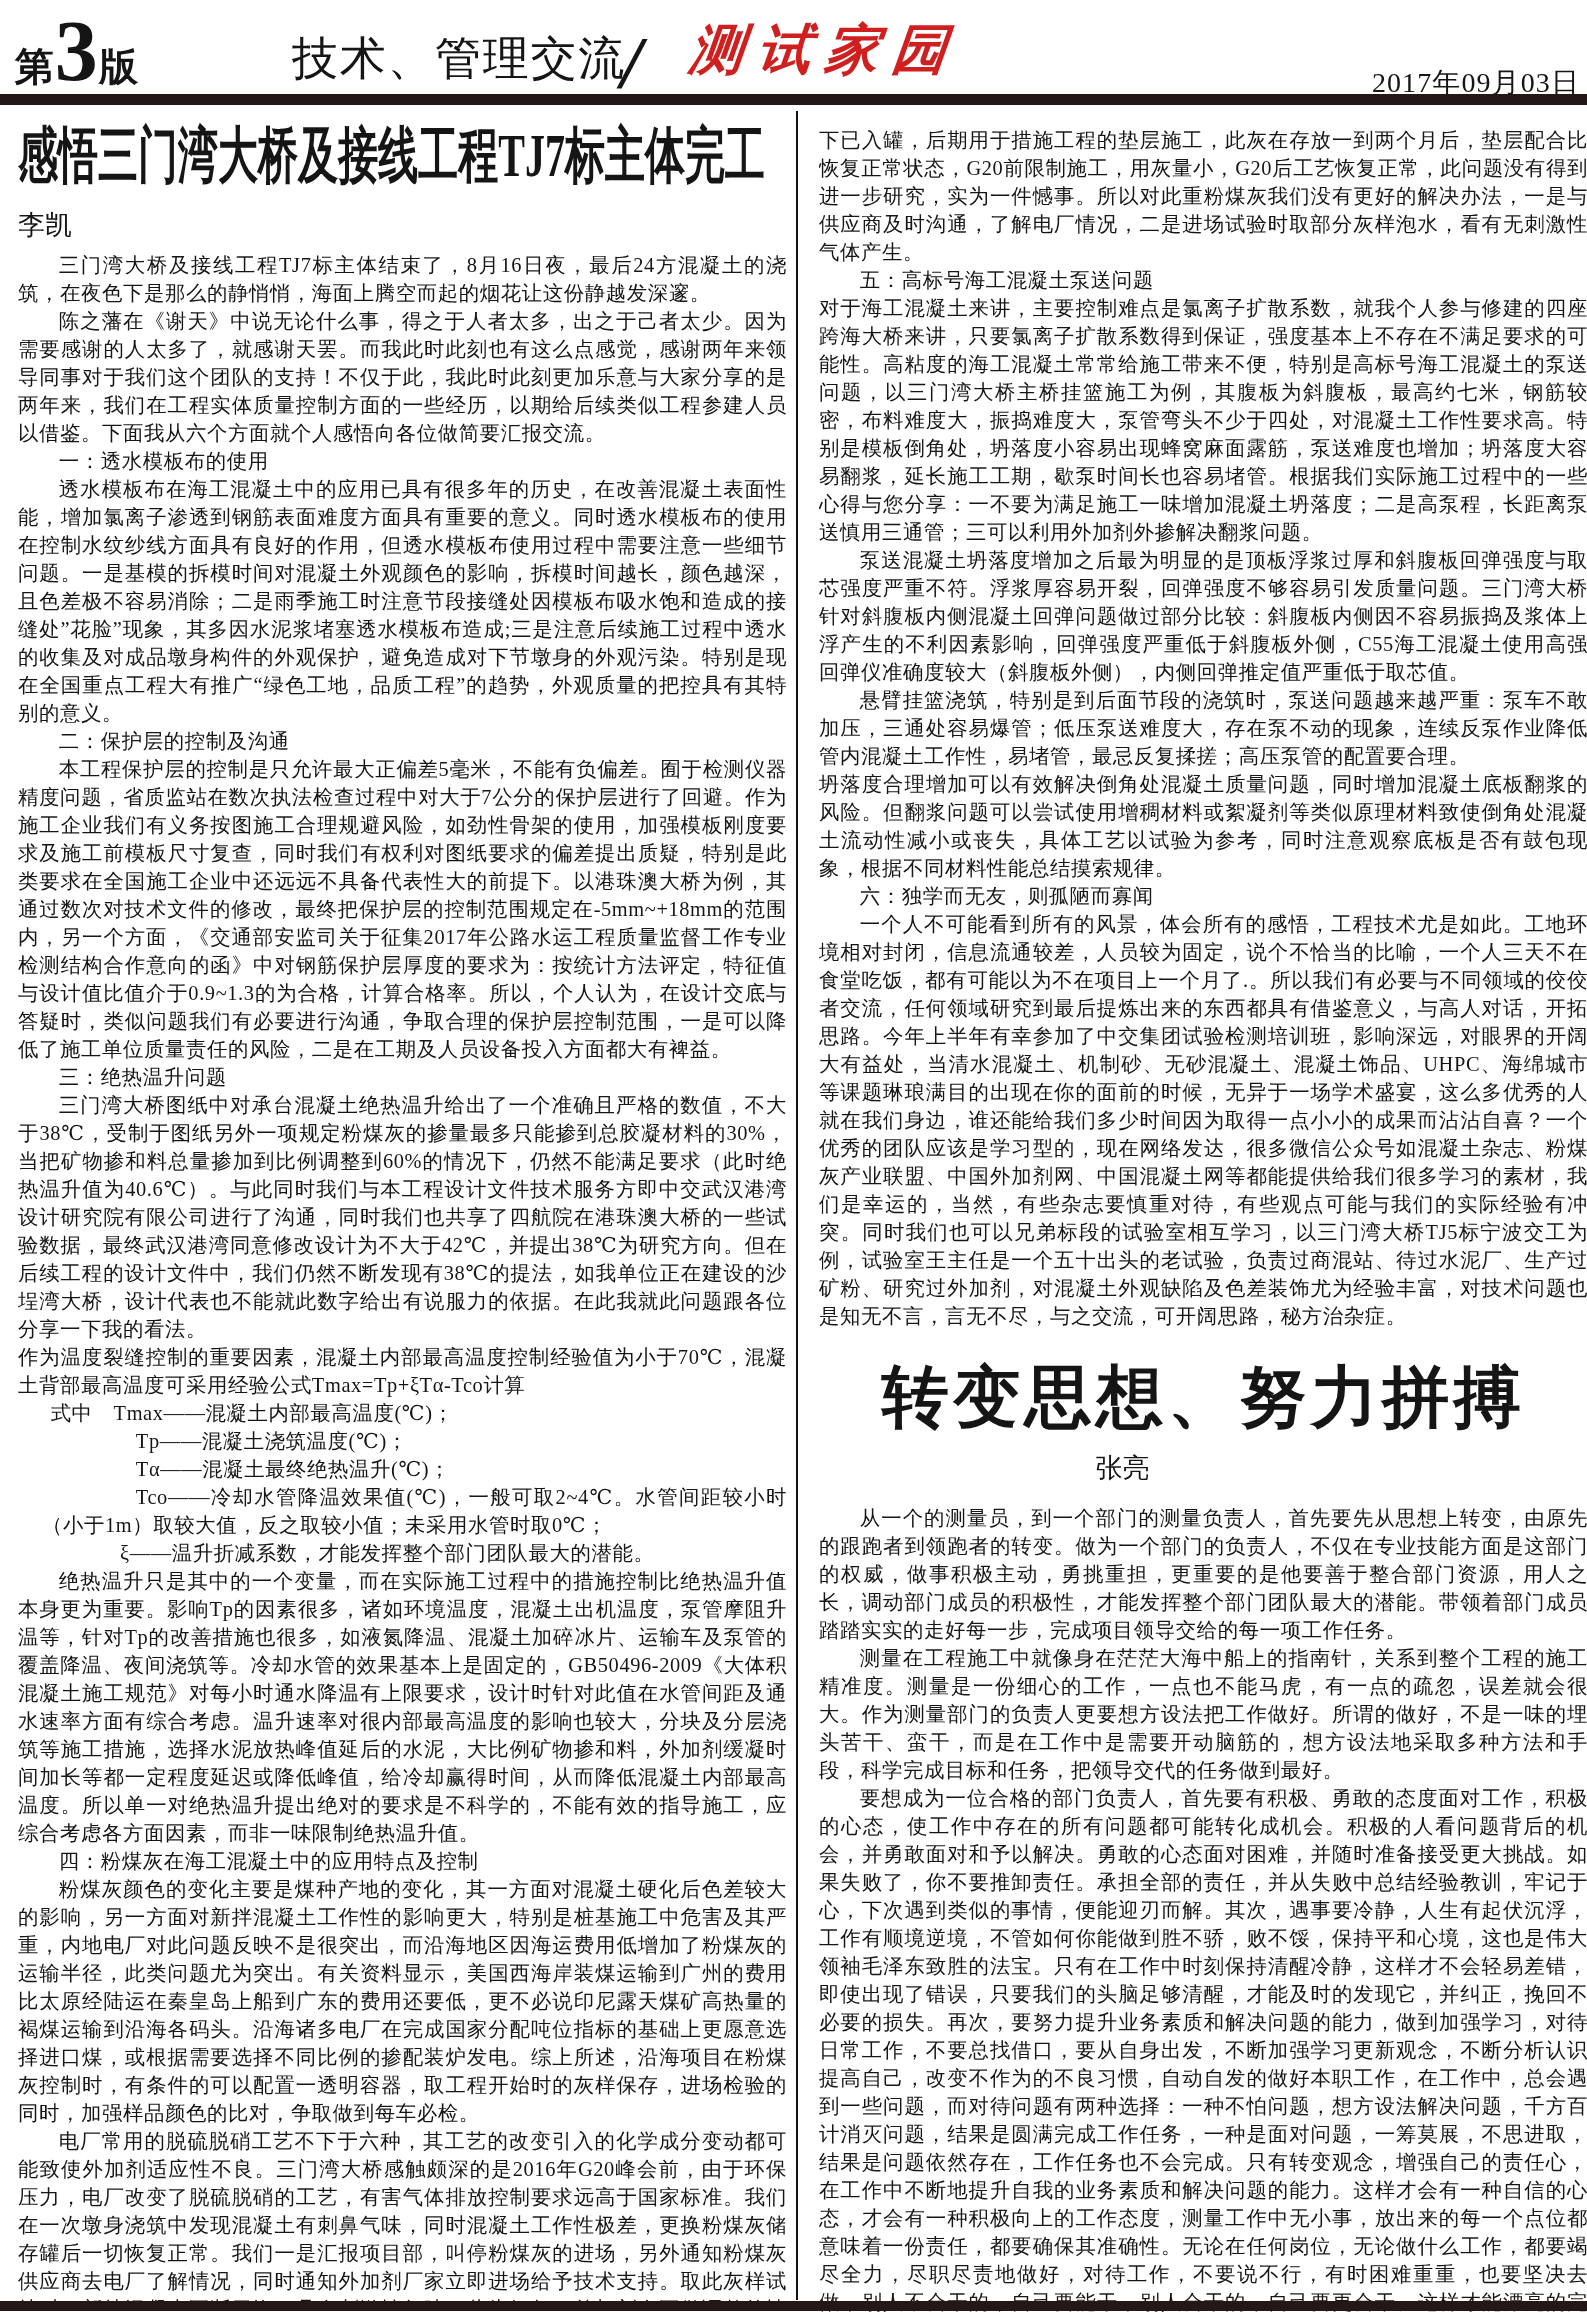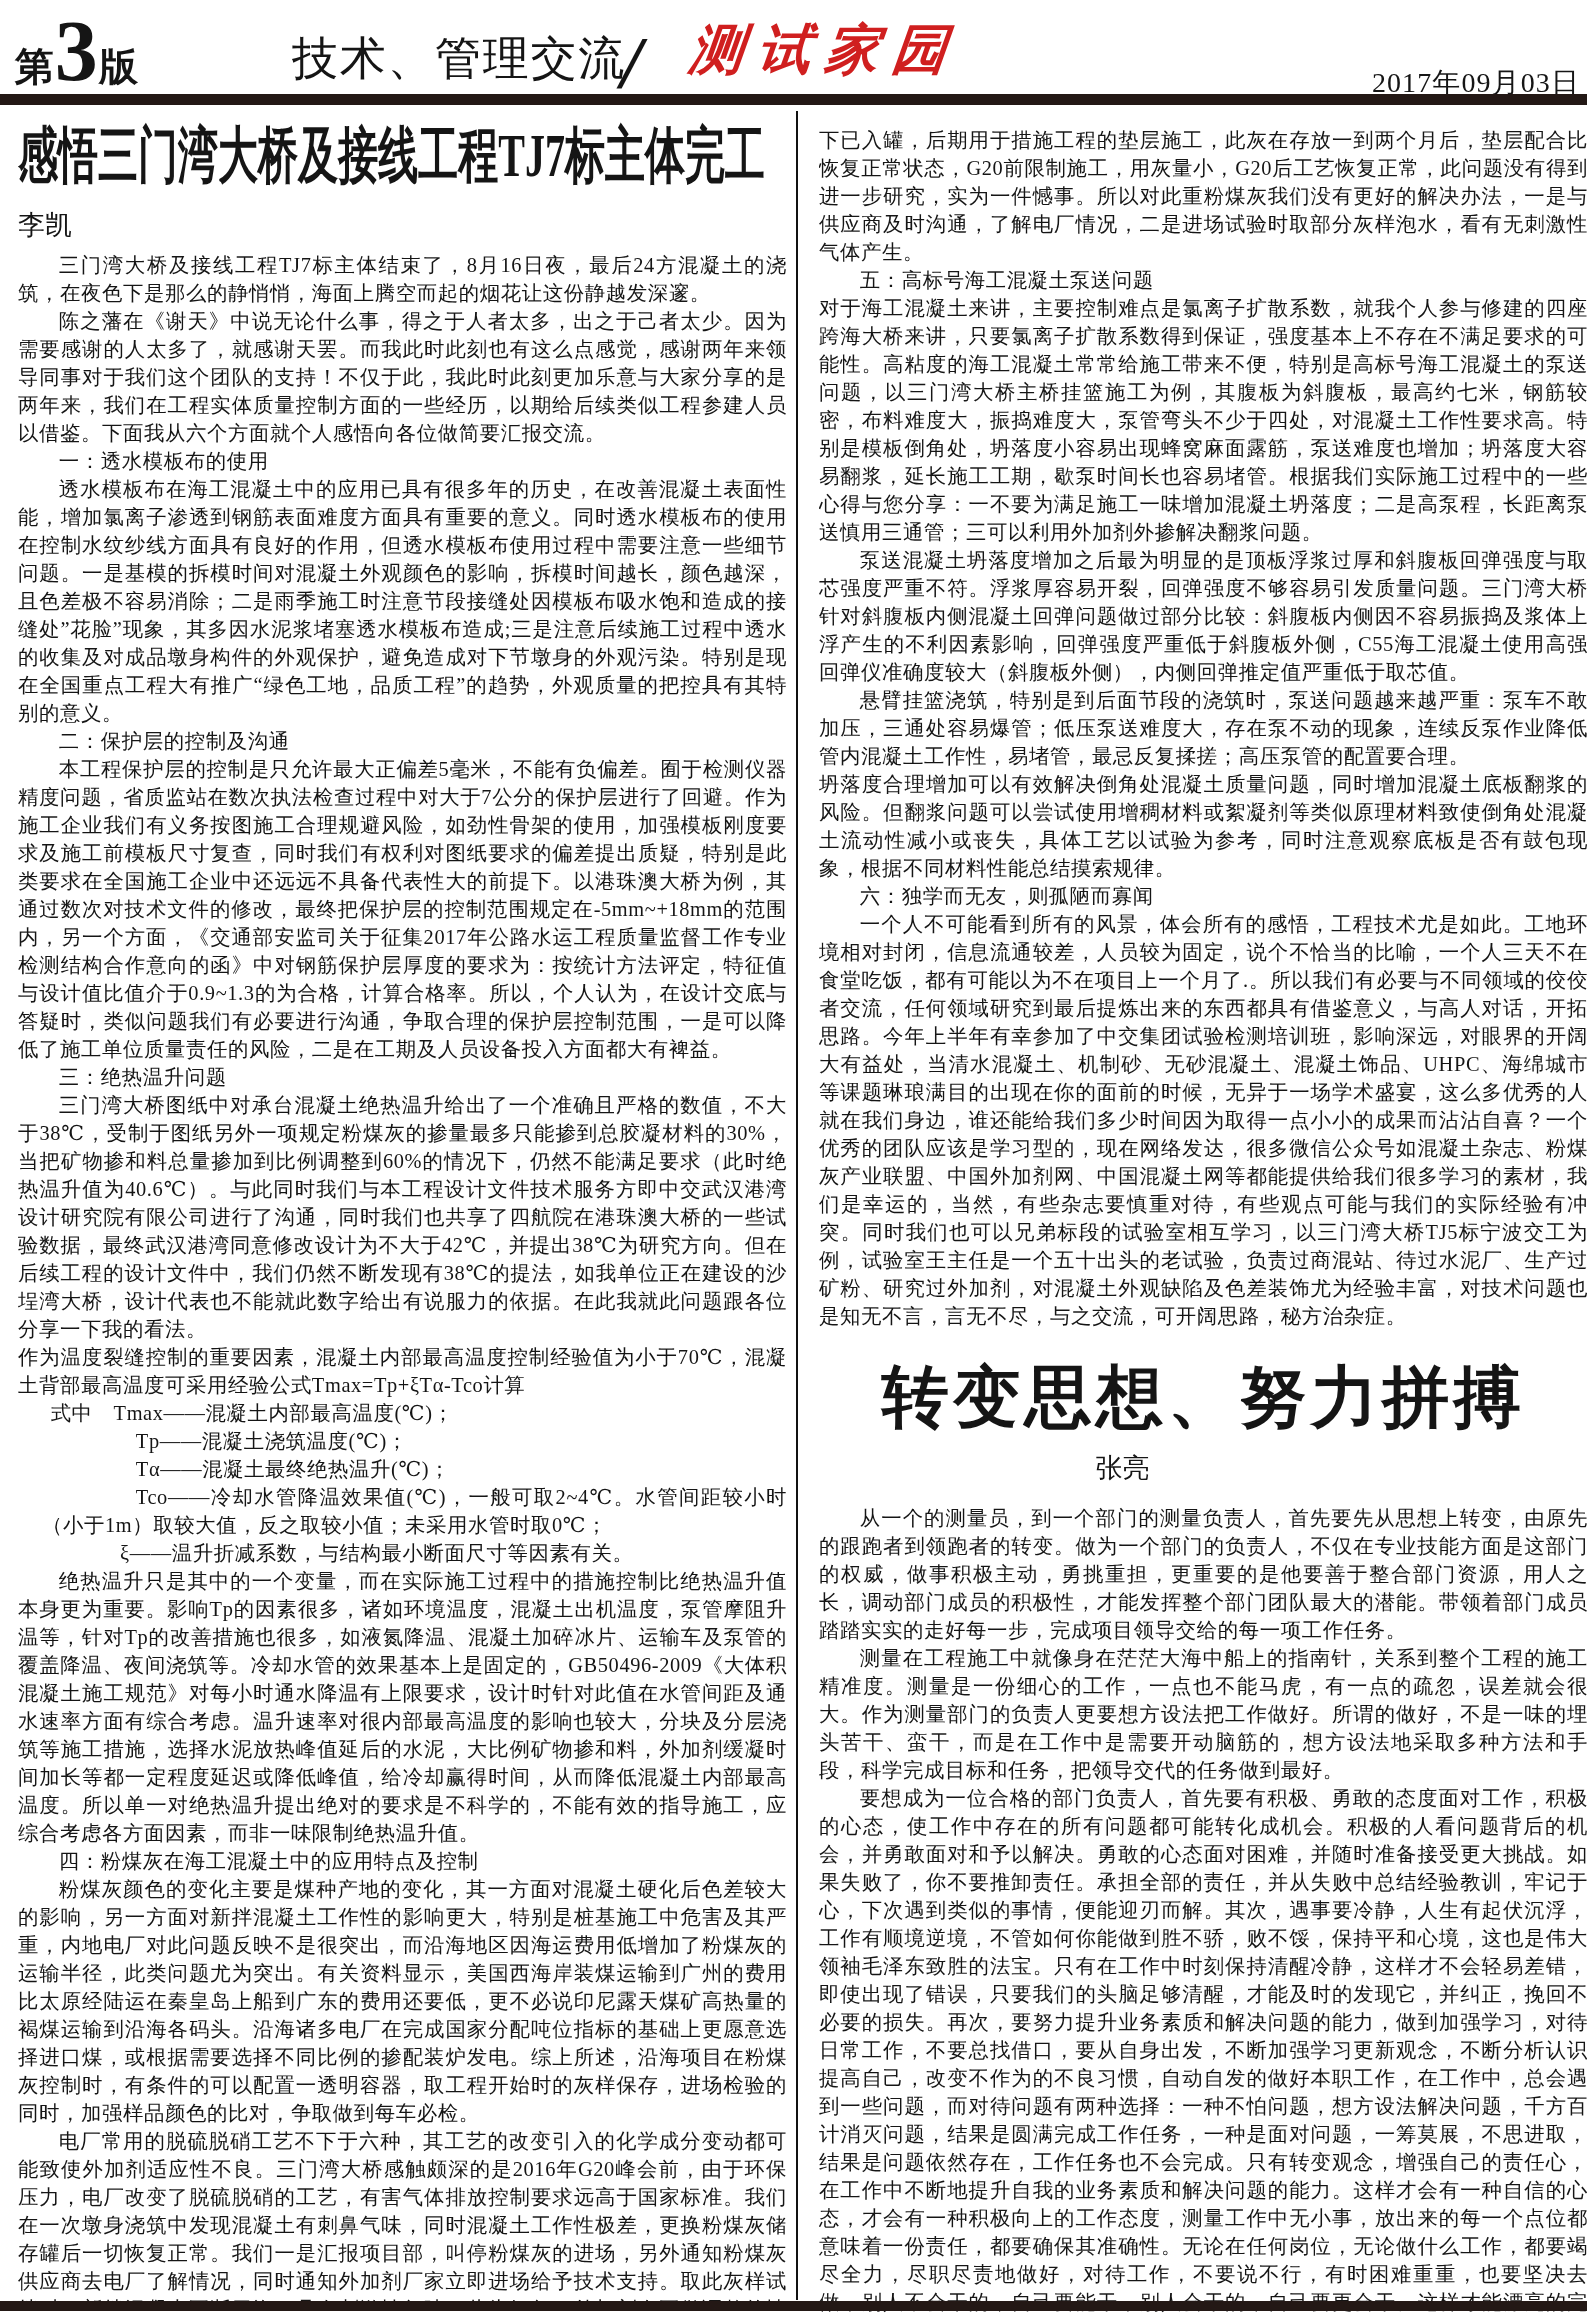--- a/index.html
+++ b/index.html
@@ -77,21 +77,21 @@
         <p class="para ind">透水模板布在海工混凝土中的应用已具有很多年的历史，在改善混凝土表面性能，增加氯离子渗透到钢筋表面难度方面具有重要的意义。同时透水模板布的使用在控制水纹纱线方面具有良好的作用，但透水模板布使用过程中需要注意一些细节问题。一是基模的拆模时间对混凝土外观颜色的影响，拆模时间越长，颜色越深，且色差极不容易消除；二是雨季施工时注意节段接缝处因模板布吸水饱和造成的接缝处”花脸”现象，其多因水泥浆堵塞透水模板布造成;三是注意后续施工过程中透水的收集及对成品墩身构件的外观保护，避免造成对下节墩身的外观污染。特别是现在全国重点工程大有推广“绿色工地，品质工程”的趋势，外观质量的把控具有其特别的意义。</p>
         <p class="para ind">二：保护层的控制及沟通</p>
         <p class="para ind">本工程保护层的控制是只允许最大正偏差5毫米，不能有负偏差。囿于检测仪器精度问题，省质监站在数次执法检查过程中对大于7公分的保护层进行了回避。作为施工企业我们有义务按图施工合理规避风险，如劲性骨架的使用，加强模板刚度要求及施工前模板尺寸复查，同时我们有权利对图纸要求的偏差提出质疑，特别是此类要求在全国施工企业中还远远不具备代表性大的前提下。以港珠澳大桥为例，其通过数次对技术文件的修改，最终把保护层的控制范围规定在-5mm~+18mm的范围内，另一个方面，《交通部安监司关于征集2017年公路水运工程质量监督工作专业检测结构合作意向的函》中对钢筋保护层厚度的要求为：按统计方法评定，特征值与设计值比值介于0.9~1.3的为合格，计算合格率。所以，个人认为，在设计交底与答疑时，类似问题我们有必要进行沟通，争取合理的保护层控制范围，一是可以降低了施工单位质量责任的风险，二是在工期及人员设备投入方面都大有裨益。</p>
         <p class="para ind">三：绝热温升问题</p>
         <p class="para ind">三门湾大桥图纸中对承台混凝土绝热温升给出了一个准确且严格的数值，不大于38℃，受制于图纸另外一项规定粉煤灰的掺量最多只能掺到总胶凝材料的30%，当把矿物掺和料总量掺加到比例调整到60%的情况下，仍然不能满足要求（此时绝热温升值为40.6℃）。与此同时我们与本工程设计文件技术服务方即中交武汉港湾设计研究院有限公司进行了沟通，同时我们也共享了四航院在港珠澳大桥的一些试验数据，最终武汉港湾同意修改设计为不大于42℃，并提出38℃为研究方向。但在后续工程的设计文件中，我们仍然不断发现有38℃的提法，如我单位正在建设的沙埕湾大桥，设计代表也不能就此数字给出有说服力的依据。在此我就此问题跟各位分享一下我的看法。</p>
         <p class="para">作为温度裂缝控制的重要因素，混凝土内部最高温度控制经验值为小于70℃，混凝土背部最高温度可采用经验公式Tmax=Tp+ξTα-Tco计算</p>
         <p class="para f-shizhong">式中　Tmax——混凝土内部最高温度(℃)；</p>
         <p class="para f-item">Tp——混凝土浇筑温度(℃)；</p>
         <p class="para f-item">Tα——混凝土最终绝热温升(℃)；</p>
         <p class="para f-item">Tco——冷却水管降温效果值(℃)，一般可取2~4℃。水管间距较小时（小于1m）取较大值，反之取较小值；未采用水管时取0℃；</p>
-        <p class="para f-item2">ξ——温升折减系数，与结构最小断面尺寸等因素有关。</p>
+        <p class="para f-item2">ξ——温升折减系数，才能发挥整个部门团队最大的潜能。</p>
         <p class="para ind">绝热温升只是其中的一个变量，而在实际施工过程中的措施控制比绝热温升值本身更为重要。影响Tp的因素很多，诸如环境温度，混凝土出机温度，泵管摩阻升温等，针对Tp的改善措施也很多，如液氮降温、混凝土加碎冰片、运输车及泵管的覆盖降温、夜间浇筑等。冷却水管的效果基本上是固定的，GB50496-2009《大体积混凝土施工规范》对每小时通水降温有上限要求，设计时针对此值在水管间距及通水速率方面有综合考虑。温升速率对很内部最高温度的影响也较大，分块及分层浇筑等施工措施，选择水泥放热峰值延后的水泥，大比例矿物掺和料，外加剂缓凝时间加长等都一定程度延迟或降低峰值，给冷却赢得时间，从而降低混凝土内部最高温度。所以单一对绝热温升提出绝对的要求是不科学的，不能有效的指导施工，应综合考虑各方面因素，而非一味限制绝热温升值。</p>
         <p class="para ind">四：粉煤灰在海工混凝土中的应用特点及控制</p>
         <p class="para ind">粉煤灰颜色的变化主要是煤种产地的变化，其一方面对混凝土硬化后色差较大的影响，另一方面对新拌混凝土工作性的影响更大，特别是桩基施工中危害及其严重，内地电厂对此问题反映不是很突出，而沿海地区因海运费用低增加了粉煤灰的运输半径，此类问题尤为突出。有关资料显示，美国西海岸装煤运输到广州的费用比太原经陆运在秦皇岛上船到广东的费用还要低，更不必说印尼露天煤矿高热量的褐煤运输到沿海各码头。沿海诸多电厂在完成国家分配吨位指标的基础上更愿意选择进口煤，或根据需要选择不同比例的掺配装炉发电。综上所述，沿海项目在粉煤灰控制时，有条件的可以配置一透明容器，取工程开始时的灰样保存，进场检验的同时，加强样品颜色的比对，争取做到每车必检。</p>
         <p class="para ind">电厂常用的脱硫脱硝工艺不下于六种，其工艺的改变引入的化学成分变动都可能致使外加剂适应性不良。三门湾大桥感触颇深的是2016年G20峰会前，由于环保压力，电厂改变了脱硫脱硝的工艺，有害气体排放控制要求远高于国家标准。我们在一次墩身浇筑中发现混凝土有刺鼻气味，同时混凝土工作性极差，更换粉煤灰储存罐后一切恢复正常。我们一是汇报项目部，叫停粉煤灰的进场，另外通知粉煤灰供应商去电厂了解情况，同时通知外加剂厂家立即进场给予技术支持。取此灰样试拌时，新拌混凝土不断冒泡，具有刺激性气味，此为氨气，外加剂在不做调整的情况下，达到设计要求坍落度单方混凝土需增加用水量30公斤，且扩展度较小，混凝土流速较慢，感官上讲混凝土发泡，粘聚性差。进场的100余吨粉煤灰在要求的物化指标合格的情况</p>
       </div>
   </div>
 
   <div id="col-right" class="col">
     <div>
         <p class="para">下已入罐，后期用于措施工程的垫层施工，此灰在存放一到两个月后，垫层配合比恢复正常状态，G20前限制施工，用灰量小，G20后工艺恢复正常，此问题没有得到进一步研究，实为一件憾事。所以对此重粉煤灰我们没有更好的解决办法，一是与供应商及时沟通，了解电厂情况，二是进场试验时取部分灰样泡水，看有无刺激性气体产生。</p>

